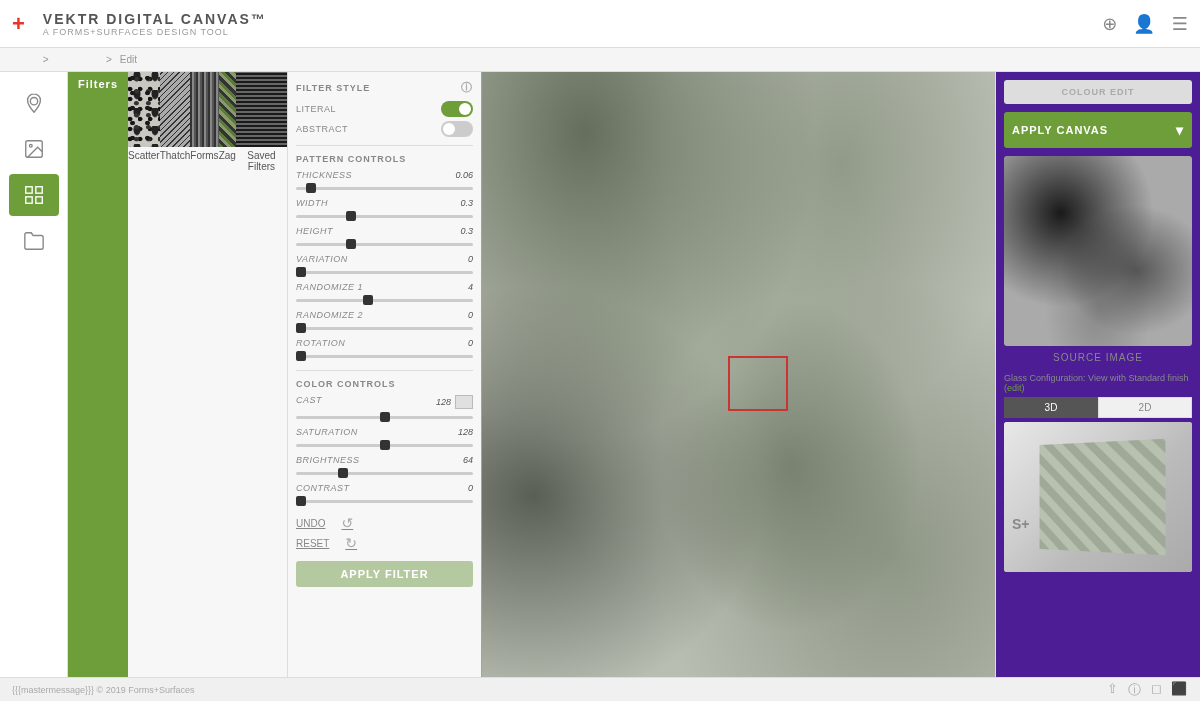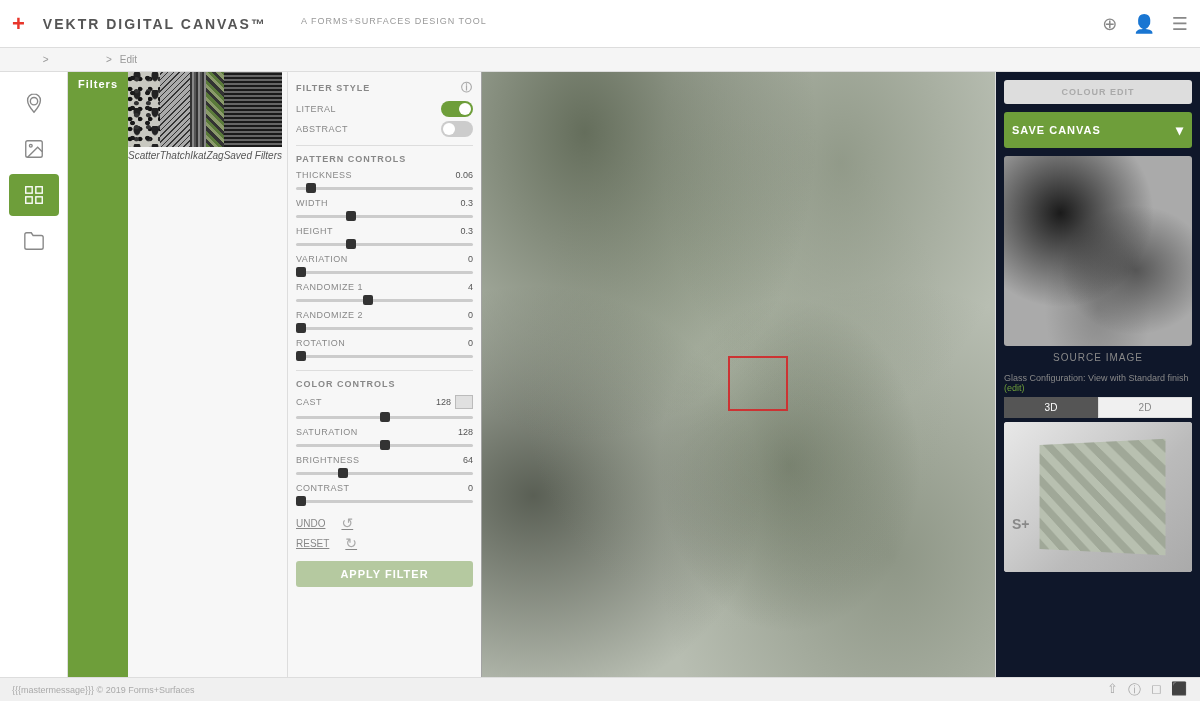--- a/index.html
+++ b/index.html
@@ -10,21 +10,21 @@
       height: 48px;
       background: #fff;
       border-bottom: 1px solid #ddd;
       display: flex;
       align-items: center;
       padding: 0 12px;
       justify-content: space-between;
     }
     .header-left { display: flex; align-items: center; gap: 10px; }
     .logo-plus { color: #e8352a; font-size: 22px; font-weight: bold; margin-right: 8px; }
-    .header-title { display: flex; flex-direction: row; gap: 34px; }
+    .header-title { display: flex; flex-direction: column; }
     .header-title-main { font-size: 14px; font-weight: bold; color: #555; letter-spacing: 2px; }
     .header-title-sub { font-size: 9px; color: #999; letter-spacing: 1px; }
     .header-right { display: flex; align-items: center; gap: 16px; }
     .header-icon { color: #888; font-size: 18px; cursor: pointer; }
 
     
     .breadcrumb {
       height: 24px;
       background: #f5f5f5;
       border-bottom: 1px solid #ddd;
@@ -81,21 +81,20 @@
       color: #fff;
       padding: 6px 10px;
       font-size: 11px;
       font-weight: bold;
       letter-spacing: 1px;
     }
     .filter-item {
       position: relative;
       margin: 0;
       cursor: pointer;
-      font-style: italic;
     }
     .filter-thumb {
       width: 100%;
       height: 75px;
       background: #ccc;
       overflow: hidden;
     }
     .filter-label {
       text-align: center;
       font-size: 10px;
@@ -162,22 +161,22 @@
       justify-content: space-between;
       align-items: center;
     }
     .controls-section-title .info-icon { color: #aaa; font-size: 11px; cursor: pointer; }
     .control-row {
       margin-bottom: 4px;
     }
     .control-label-row {
       display: flex;
       justify-content: space-between;
-      align-items: center;
       margin-bottom: 2px;
+      font-style: italic;
     }
     .control-label { font-size: 9px; color: #888; letter-spacing: 0.5px; text-transform: uppercase; }
     .control-value { font-size: 9px; color: #555; padding-left: 6px; }
     .slider-container { position: relative; height: 12px; display: flex; align-items: center; }
     input[type=range] {
       -webkit-appearance: none;
       width: 100%;
       height: 3px;
       background: #ccc;
       outline: none;
@@ -300,21 +299,21 @@
       border: 2px solid #cc3333;
       width: 60px;
       height: 55px;
       top: 47%;
       left: 48%;
     }
 
     
     .right-panel {
       width: 205px;
-      background: #0f172a;
+      background: #4c1d95;
       border-left: 1px solid #ddd;
       display: flex;
       flex-direction: column;
     }
     .color-edit-btn {
       margin: 8px;
       padding: 7px 8px;
       background: #ddd;
       border: none;
       border-radius: 3px;
@@ -511,21 +510,21 @@
       <div class="filter-label">Scatter</div>
     </div>
 
     <div class="filter-item">
       <div class="filter-thumb thatch-bg"></div>
       <div class="filter-label">Thatch</div>
     </div>
 
     <div class="filter-item">
       <div class="filter-thumb ikat-bg"></div>
-      <div class="filter-label">Ikat</div>
+      <div class="filter-label">Forms</div>
     </div>
 
     <div class="filter-item">
       <div class="filter-thumb zag-bg"></div>
       <div class="filter-label">Zag</div>
     </div>
 
     <div class="filter-item">
       <div class="filter-thumb saved-bg"></div>
       <div class="filter-label">Saved Filters</div>
@@ -694,21 +693,21 @@
 
   <div class="canvas-area">
     <div class="main-canvas">
       <div class="selection-box"></div>
     </div>
   </div>
 
   <div class="right-panel">
     <button class="color-edit-btn">COLOUR EDIT</button>
     <button class="save-canvas-btn">
-      <span>SAVE CANVAS</span>
+      <span>APPLY CANVAS</span>
       <span class="arrow">▾</span>
     </button>
 
     <div class="source-image-area">
       <div class="source-image-bg"></div>
     </div>
     <div class="source-image-label">SOURCE IMAGE</div>
 
     <div class="glass-config-label">
       <span>Glass Configuration: View with Standard finish</span>

